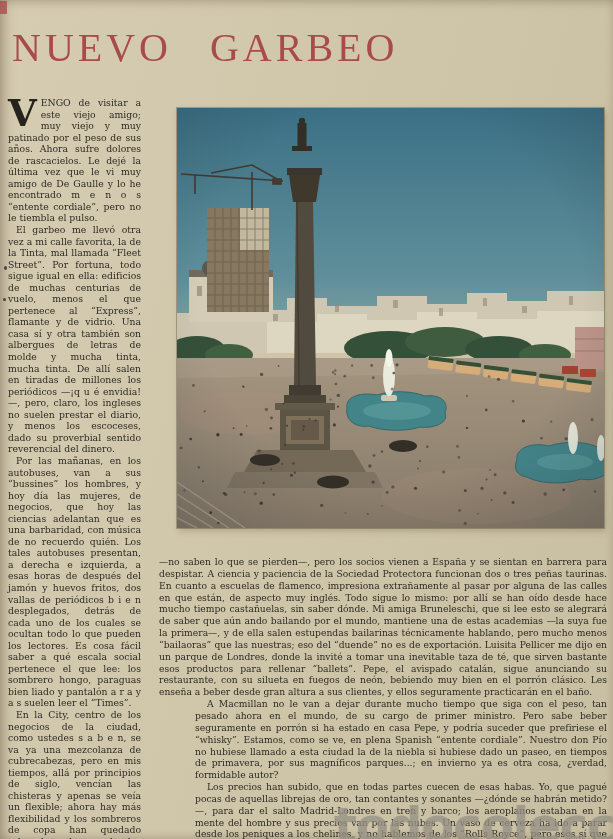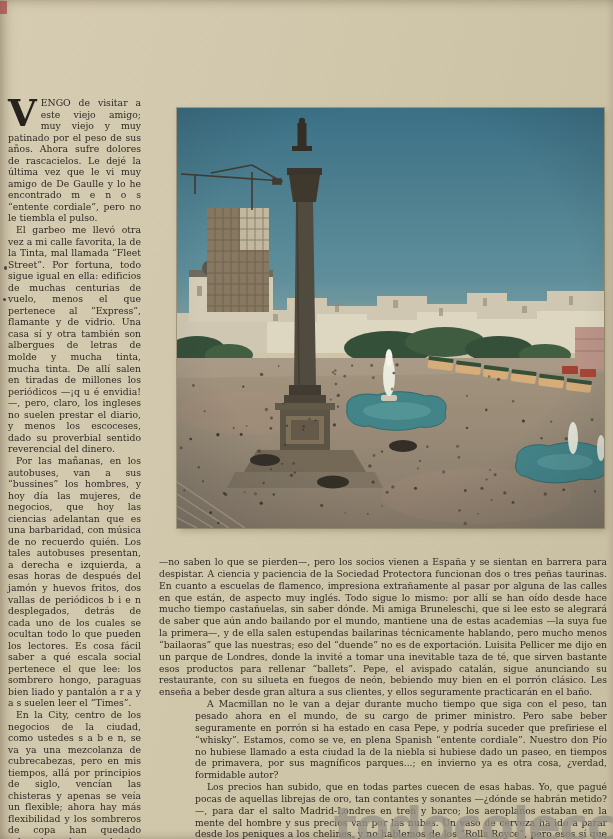--- a/index.html
+++ b/index.html
@@ -38,20 +38,21 @@
 </head>
 <body>
 
 <div class="page">
 
   <div class="corner-mark"></div>
   <div class="speck" style="left:4px;top:266px;width:3px;height:4px;"></div>
   <div class="speck" style="left:3px;top:298px;width:3px;height:3px;"></div>
 
   <h1 class="headline">
+    <span class="hl1">NUEVO  GARBEO</span>
   </h1>
 
   <div class="left-col">
       <p class=""><span class="dropcap">V</span>ENGO de visitar a este viejo amigo; muy viejo y muy patinado por el peso de sus años. Ahora sufre dolores de rascacielos. Le dejé la última vez que le vi muy amigo de De Gaulle y lo he encontrado m e n o s “entente cordiale”, pero no le tiembla el pulso.</p>
       <p class="indent">El garbeo me llevó otra vez a mi calle favorita, la de la Tinta, mal llamada “Fleet Street”. Por fortuna, todo sigue igual en ella: edificios de muchas centurias de vuelo, menos el que pertenece al “Express”, flamante y de vidrio. Una casa sí y otra también son albergues de letras de molde y mucha tinta, mucha tinta. De allí salen en tiradas de millones los periódicos —¡q u é envidia!—, pero, claro, los ingleses no suelen prestar el diario, y menos los escoceses, dado su proverbial sentido reverencial del dinero.</p>
       <p class="indent">Por las mañanas, en los autobuses, van a sus “bussines” los hombres, y hoy día las mujeres, de negocios, que hoy las ciencias adelantan que es una barbaridad, con música de no recuerdo quién. Los tales autobuses presentan, a derecha e izquierda, a esas horas de después del jamón y huevos fritos, dos vallas de periódicos b i e n desplegados, detrás de cada uno de los cuales se ocultan todo lo que pueden los lectores. Es cosa fácil saber a qué escala social pertenece el que lee: los sombrero hongo, paraguas bien liado y pantalón a r a y a s suelen leer el “Times”.</p>
       <p class="indent">En la City, centro de los negocios de la ciudad, como ustedes s a b e n, se va ya una mezcolanza de cubrecabezas, pero en mis tiempos, allá por principios de siglo, vencían las chisteras y apenas se veía un flexible; ahora hay más flexibilidad y los sombreros de copa han quedado relegados al uso de los porteros del Banco de Inglaterra y los cobradores de letras de todas las instituciones bancarias.</p>
     </div>
 
   <figure class="photo" style="margin:0" role="img" aria-label="Vista aérea de Trafalgar Square en Londres: la columna de Nelson, fuentes con surtidores, multitud en la plaza, árboles, autobuses y una grúa de construcción sobre un edificio en obras">

